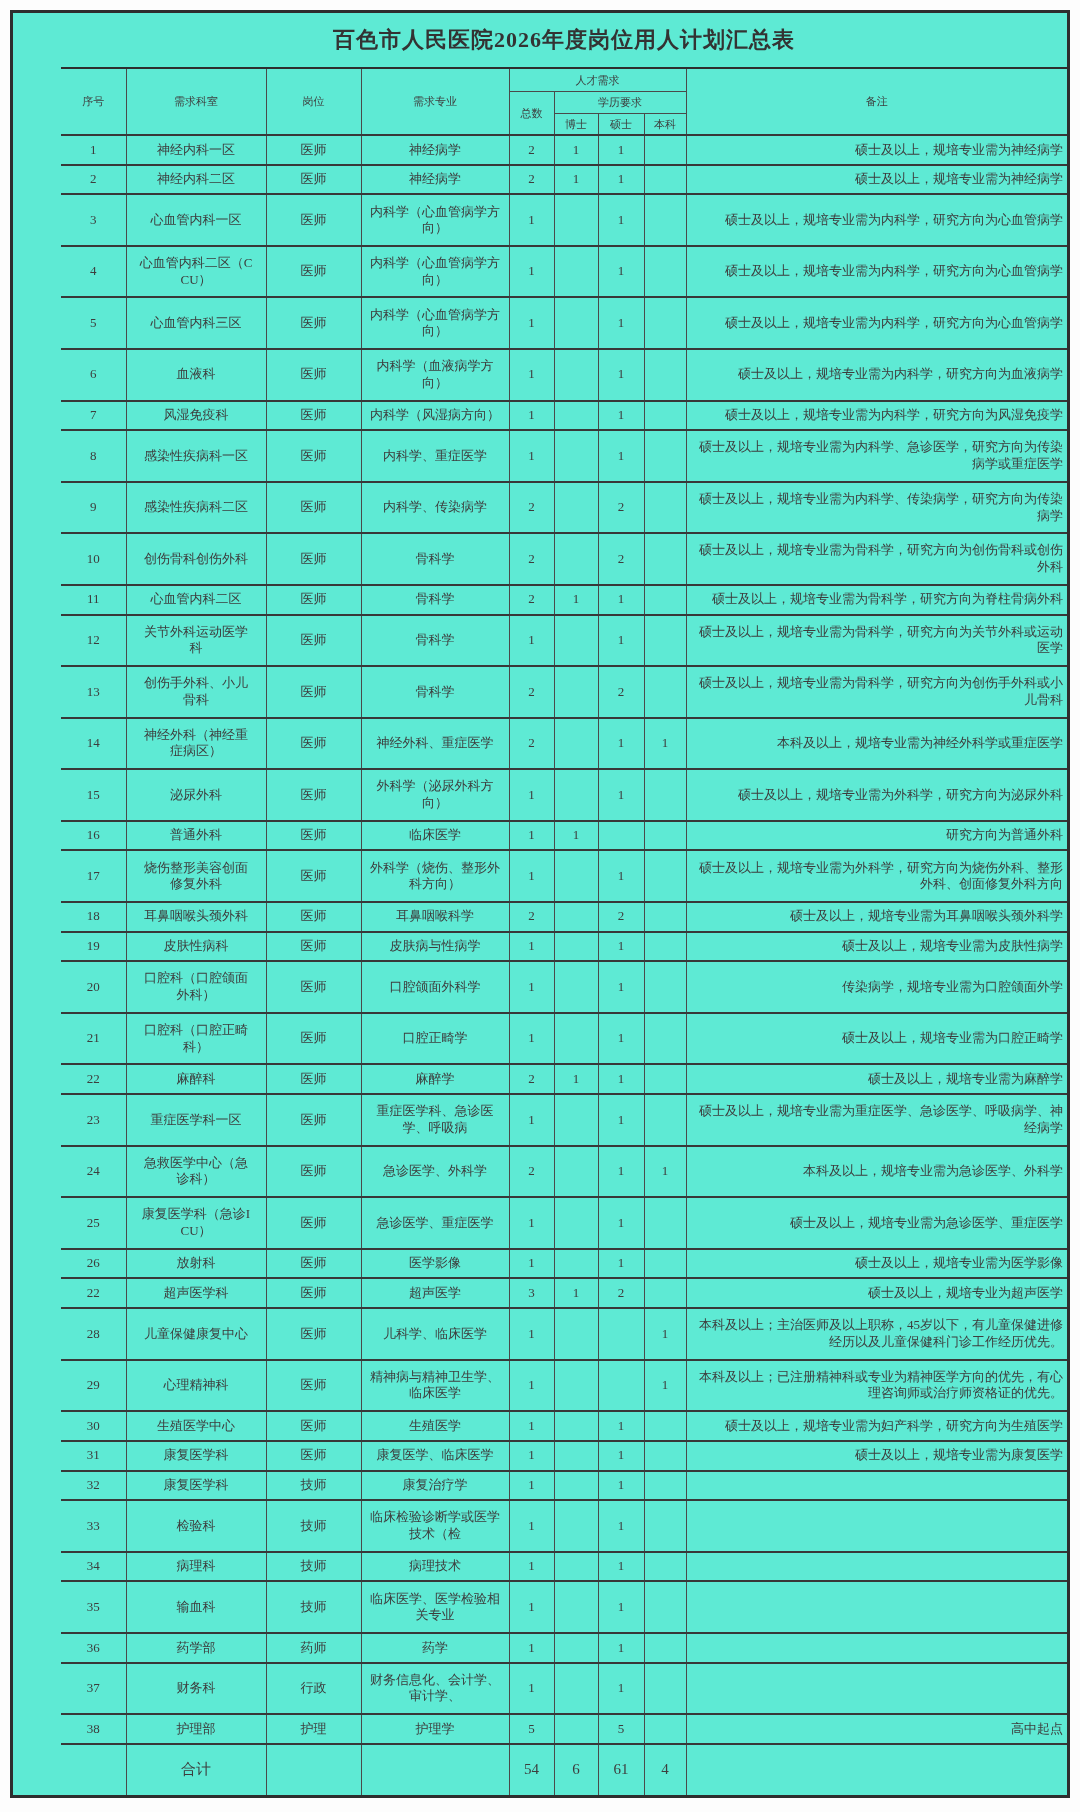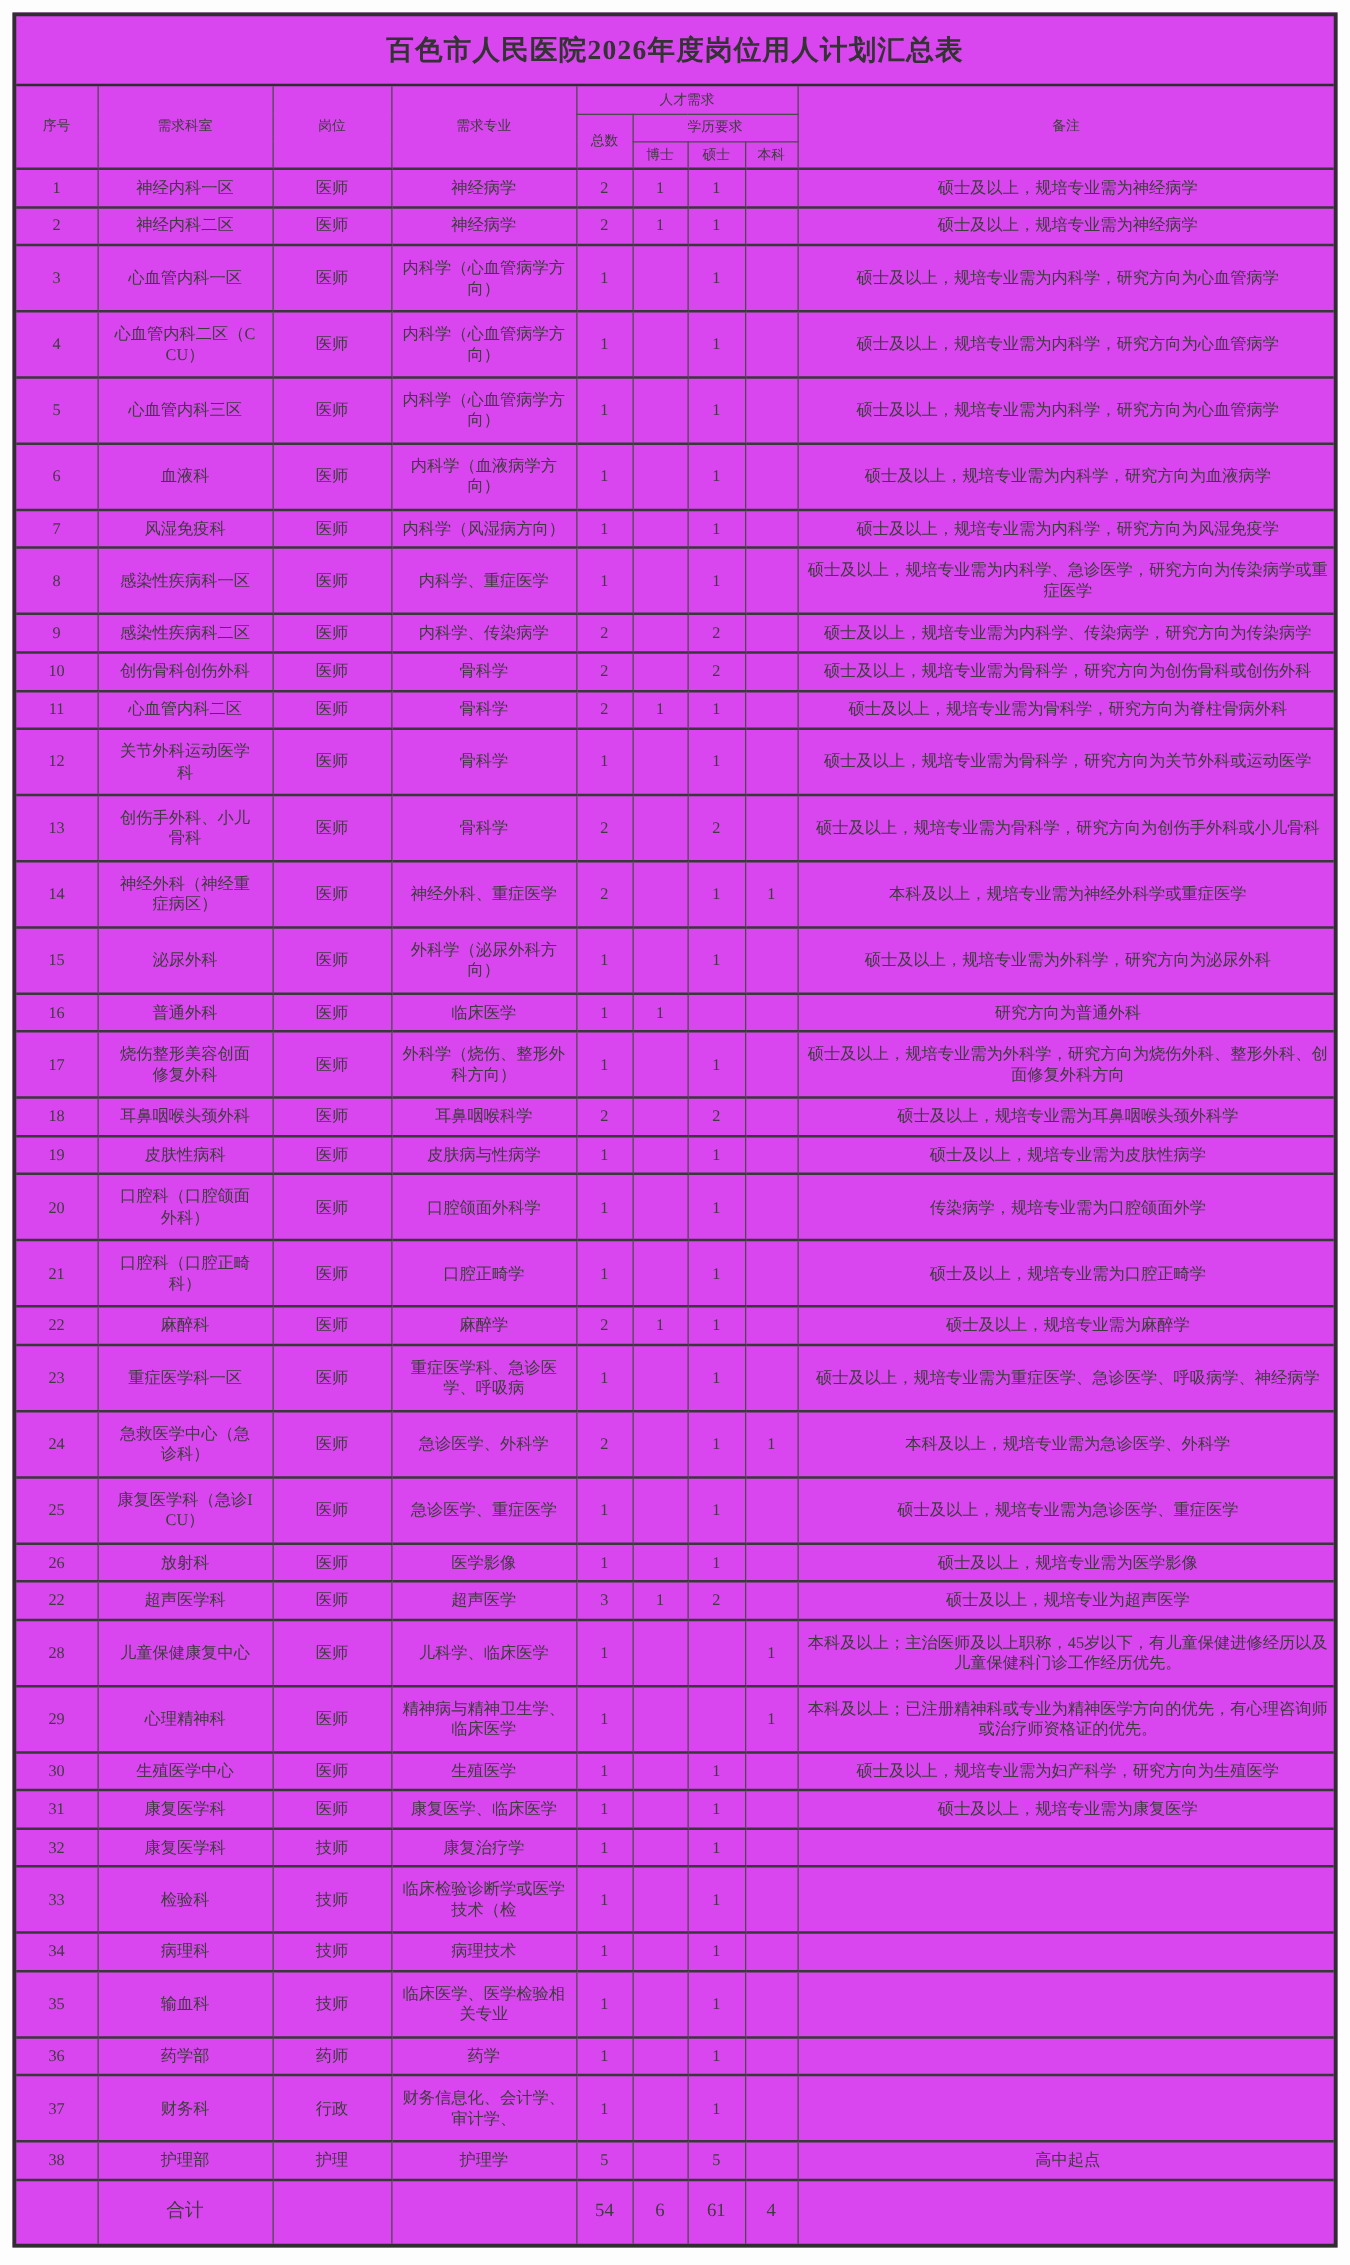--- a/index.html
+++ b/index.html
@@ -10,21 +10,22 @@
     padding: 10px 10px 14px 10px;
     background: #fdfdfd;
     font-family: "Liberation Serif", "DejaVu Serif", serif;
     color: #3a3a3a;
   }
   .frame {
     width: 100%;
     height: 100%;
     box-sizing: border-box;
     border: 3px solid #2e2e2e;
-    background: #d946ef;
+    background: #5eead4;
+    padding-left: 48px;
   }
   .title-bar {
     height: 56px;
     box-sizing: border-box;
     border-bottom: 2px solid #2e2e2e;
     display: flex;
     align-items: center;
     justify-content: center;
     font-size: 22px;
     font-weight: bold;
@@ -48,21 +49,21 @@
     font-weight: normal;
     color: #3d3d3d;
     overflow: hidden;
     word-break: break-all;
   }
   table.plan thead th { font-size: 11px; }
   table.plan thead tr { height: 22px; }
   
   table.plan tbody tr > td { border-top-width: 2px; border-top-color: #383838; }
   table.plan td.remark {
-    text-align: center;
+    text-align: right;
     padding-left: 7px;
     padding-right: 4px;
   }
   table.plan td.dept { padding-left: 12px; padding-right: 12px; }
   table.plan tr.footer-row td {
     font-weight: normal;
     font-size: 15px;
     height: 46px;
   }
 </style>

